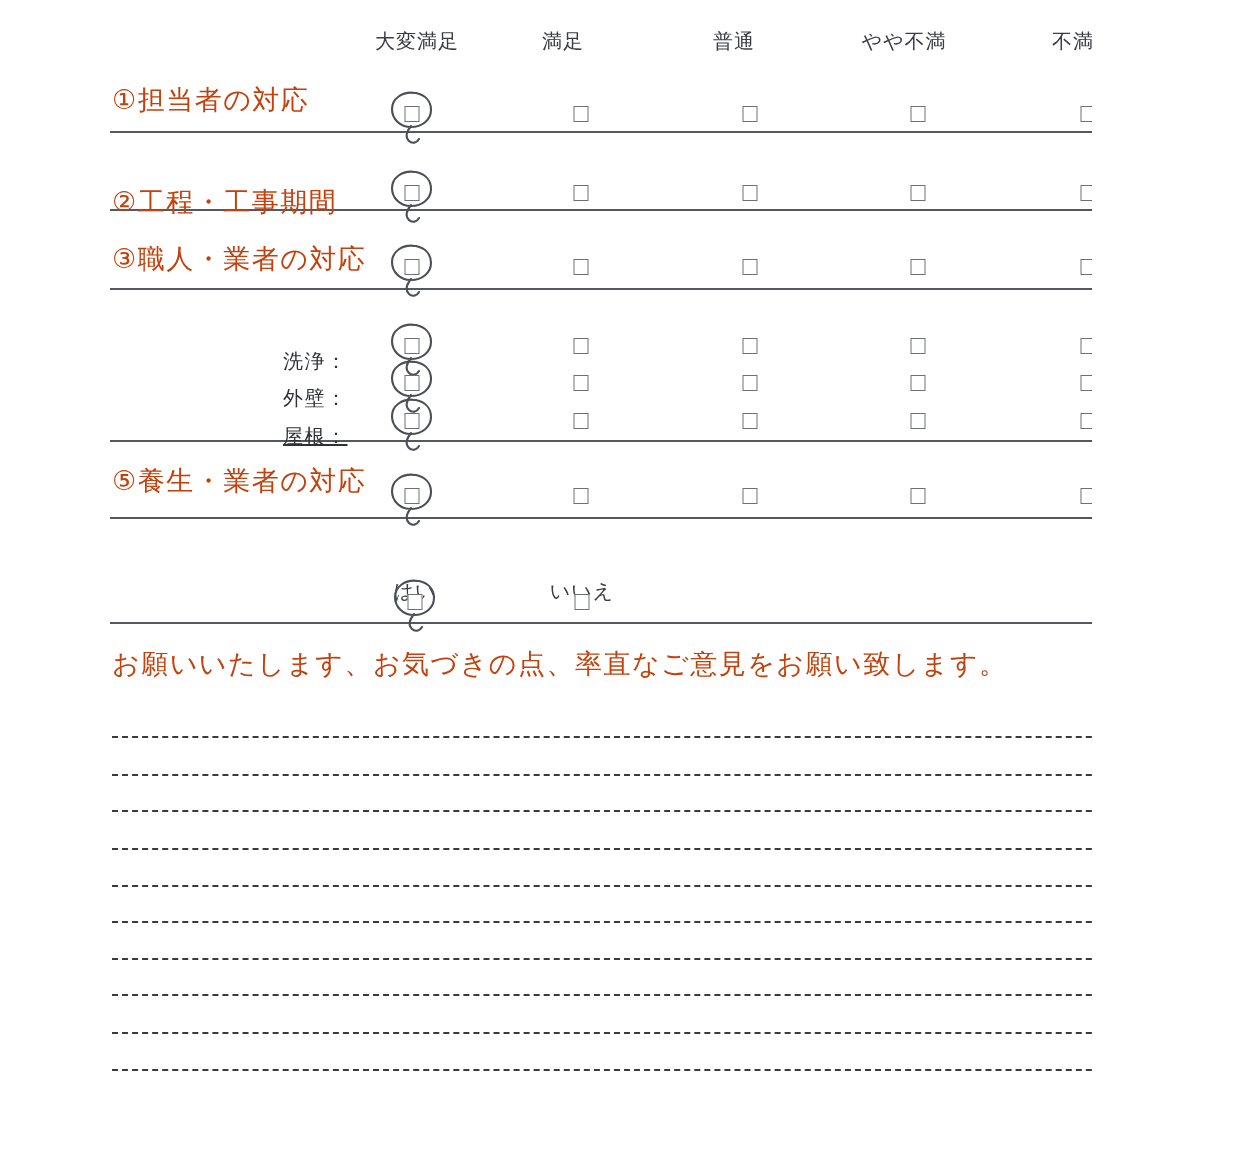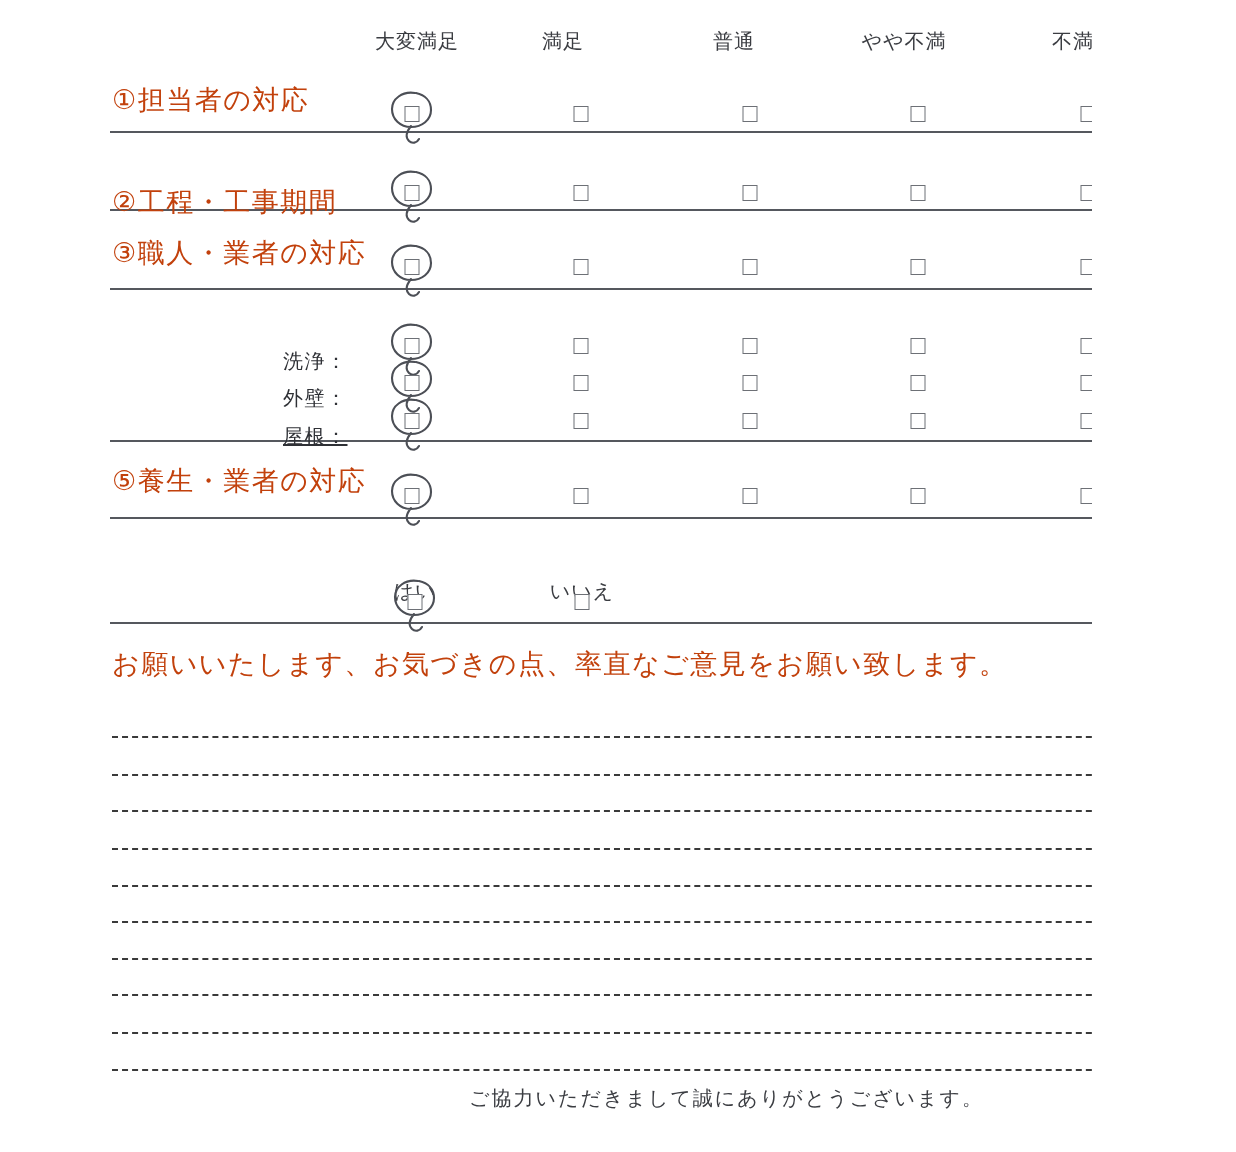--- a/index.html
+++ b/index.html
@@ -149,21 +149,21 @@
     <div class="cbox" style="left: 412px; top: 193px;"></div>
     <div class="cbox" style="left: 581px; top: 193px;"></div>
     <div class="cbox" style="left: 750px; top: 193px;"></div>
     <div class="cbox" style="left: 918px; top: 193px;"></div>
     <div class="cbox" style="left: 1088px; top: 193px;"></div>
     <div class="circle-mark" style="left: 413px; top: 195px;">
       <svg width="56" height="62" viewBox="0 0 56 62">
         <path d="M30 8 C17 6 7 14 7 24 C7 34 15 42 26 42 C37 42 46 35 46 25 C46 16 40 10 31 8 M26 41 C22 46 20 52 24 56 C27 59 32 58 34 54"></path>
       </svg>
     </div>
-    <div class="q-label" style="top: 235px;">③職人・業者の対応</div>
+    <div class="q-label" style="top: 241px;">③職人・業者の対応</div>
     <div class="cbox" style="left: 412px; top: 267px;"></div>
     <div class="cbox" style="left: 581px; top: 267px;"></div>
     <div class="cbox" style="left: 750px; top: 267px;"></div>
     <div class="cbox" style="left: 918px; top: 267px;"></div>
     <div class="cbox" style="left: 1088px; top: 267px;"></div>
     <div class="circle-mark" style="left: 413px; top: 269px;">
       <svg width="56" height="62" viewBox="0 0 56 62">
         <path d="M30 8 C17 6 7 14 7 24 C7 34 15 42 26 42 C37 42 46 35 46 25 C46 16 40 10 31 8 M26 41 C22 46 20 52 24 56 C27 59 32 58 34 54"></path>
       </svg>
     </div>
@@ -224,14 +224,13 @@
     <div class="dotline" style="top: 736px;"></div>
     <div class="dotline" style="top: 774px;"></div>
     <div class="dotline" style="top: 810px;"></div>
     <div class="dotline" style="top: 848px;"></div>
     <div class="dotline" style="top: 885px;"></div>
     <div class="dotline" style="top: 921px;"></div>
     <div class="dotline" style="top: 958px;"></div>
     <div class="dotline" style="top: 994px;"></div>
     <div class="dotline" style="top: 1032px;"></div>
     <div class="dotline" style="top: 1069px;"></div>
-    <div class="thanks" style="top: 1085px;">ご協力いただきまして誠にありがとうございます。</div>
   </div>
 
 </body></html>

